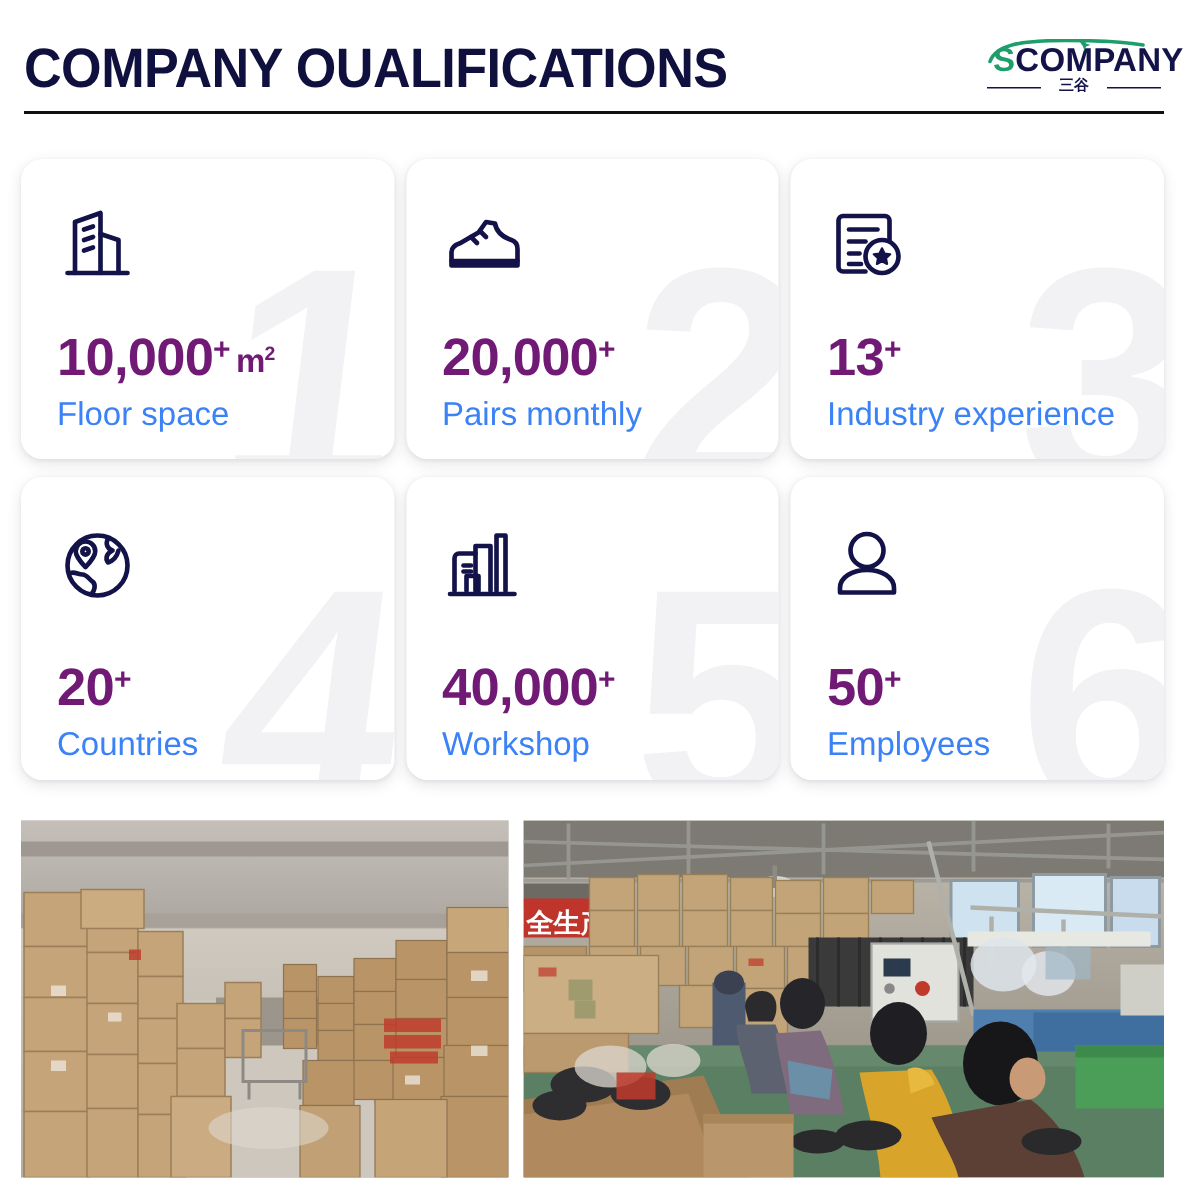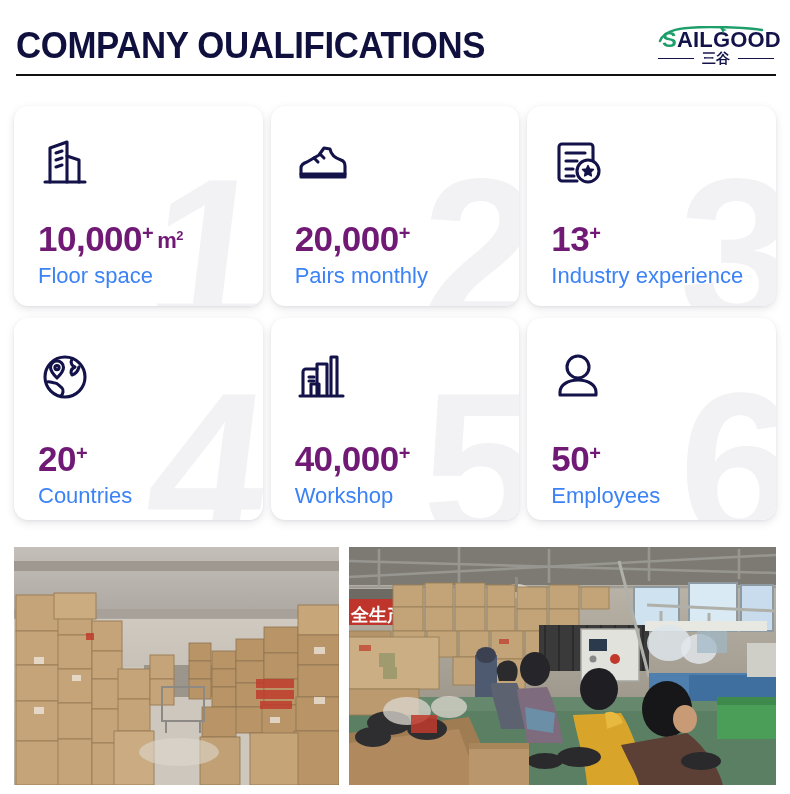--- a/index.html
+++ b/index.html
@@ -71,21 +71,21 @@
     height: 22px;
     pointer-events: none;
   }
 
   .brand-sub {
     position: absolute;
     left: 0;
     top: 26px;
     width: 120px;
     text-align: center;
-    font-size: 14px;
+    font-size: 10px;
     font-weight: 700;
     color: #13134a;
     line-height: 12px;
   }
   .brand-sub-rule {
     position: absolute;
     top: 32px;
     height: 1px;
     background: #13134a;
   }
@@ -215,21 +215,21 @@
 </head>
 <body>
 
 <div class="page">
 
   <div class="header">
 
     <div class="page-title">COMPANY OUALIFICATIONS</div>
 
     <div class="brand-logo">
-      <div class="brand-wordmark"><span class="s-green">S</span><span>AILGOOD</span></div>
+      <div class="brand-wordmark"><span class="s-green">S</span><span>COMPANY</span></div>
       <svg class="brand-swoosh" viewBox="0 0 116 22">
         <path d="M2 15 C6 4 22 1 52 1 C74 1 92 2 104 4" fill="none" stroke="#1e9e6a" stroke-width="2.4" stroke-linecap="round"></path>
         <path d="M62 2 l3 -2 l1 3 l3 1 l-3 1 l-1 3 l-1 -3 z" fill="#1e9e6a"></path>
       </svg>
       <div class="brand-sub">三谷</div>
       <div class="brand-sub-rule left"></div>
       <div class="brand-sub-rule right"></div>
     </div>
 
     <div class="title-rule"></div>

